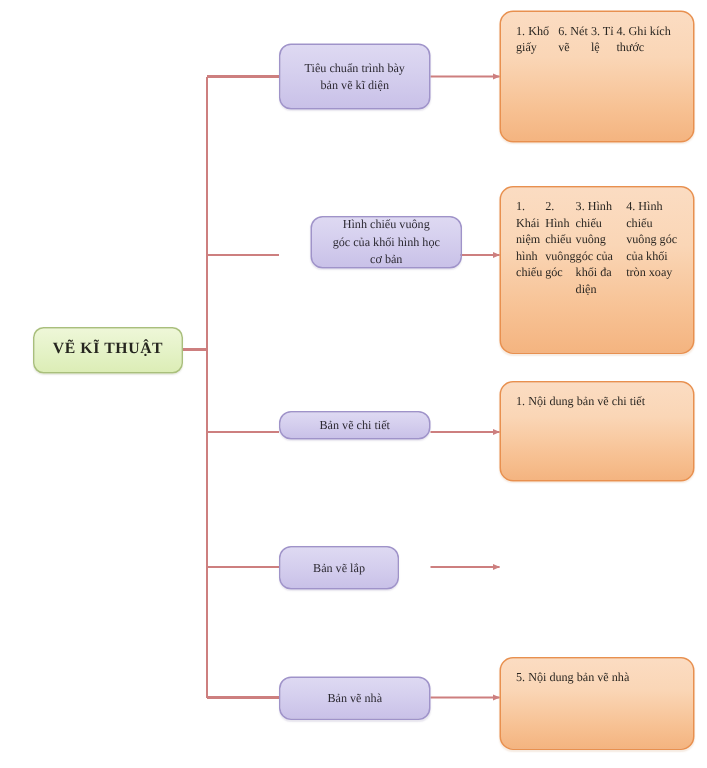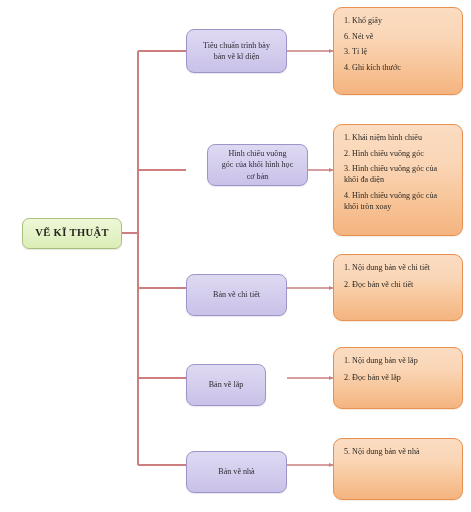--- a/index.html
+++ b/index.html
@@ -52,39 +52,39 @@
     color: #26261f;
     line-height: 1.2;
   }
 
   
   .branch-node {
     background: linear-gradient(to bottom, #ded9f2 0%, #d5cfee 45%, #c9c1e8 100%);
     border: 1px solid #9f93c9;
     border-radius: 8px;
     box-shadow: 0 1px 1px rgba(110,100,150,0.16);
-    padding: 20px 4px;
+    padding: 8px 4px;
   }
   .branch-label {
     font-size: 8.1px;
     color: #2d2a33;
     line-height: 1.42;
   }
 
   
   .leaf-node {
     position: absolute;
     box-sizing: border-box;
     background: linear-gradient(to bottom, #fbdcc2 0%, #fad6b6 35%, #f7c193 75%, #f4b480 100%);
     border: 1px solid #e8904f;
     border-radius: 9px;
     box-shadow: 0 1px 1px rgba(190,120,60,0.14);
     padding: 7px 9px 7px 10px;
     display: flex;
-    flex-direction: column;
+    flex-direction: row;
     justify-content: flex-start;
   }
   .leaf-item {
     font-size: 8.1px;
     color: #2b2722;
     line-height: 1.36;
     margin: 0 0 4.5px 0;
   }
   .leaf-item:last-child { margin-bottom: 0; }
   .leaf-item.justify { text-align: justify; text-align-last: left; }
@@ -159,33 +159,28 @@
   </div>
 
   <div class="node branch-node" style="left:186px; top:274px; width:101px; height:19px;font-family:Liberation Serif, serif;">
     <div class="branch-label">
       <span>Bản vẽ chi tiết</span>
     </div>
   </div>
 
   <div class="leaf-node tight" style="left:333px; top:254px; width:130px; height:67px;">
     <p class="leaf-item justify">1. Nội dung bản vẽ chi tiết</p>
-    <p class="leaf-item">2. Đọc bản vẽ chi tiết</p>
   </div>
 
   <div class="node branch-node" style="left:186px; top:364px; width:80px; height:29px;">
     <div class="branch-label">
       <span>Bản vẽ lắp</span>
     </div>
   </div>
 
-  <div class="leaf-node tight" style="left:333px; top:347px; width:130px; height:62px;">
-    <p class="leaf-item">1. Nội dung bản vẽ lắp</p>
-    <p class="leaf-item">2. Đọc bản vẽ lắp</p>
-  </div>
 
   <div class="node branch-node" style="left:186px; top:451px; width:101px; height:29px;">
     <div class="branch-label">
       <span>Bản vẽ nhà</span>
     </div>
   </div>
 
   <div class="leaf-node tight" style="left:333px; top:438px; width:130px; height:62px;">
     <p class="leaf-item">5. Nội dung bản vẽ nhà</p>
   </div>

